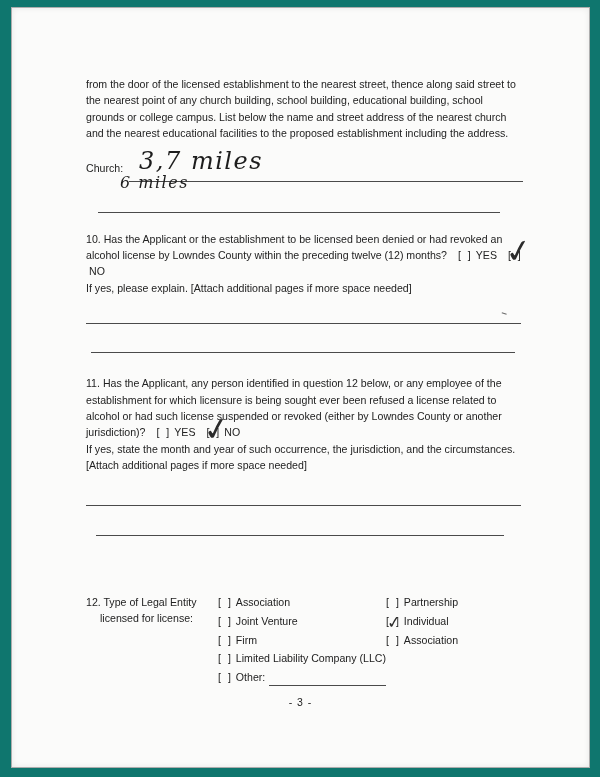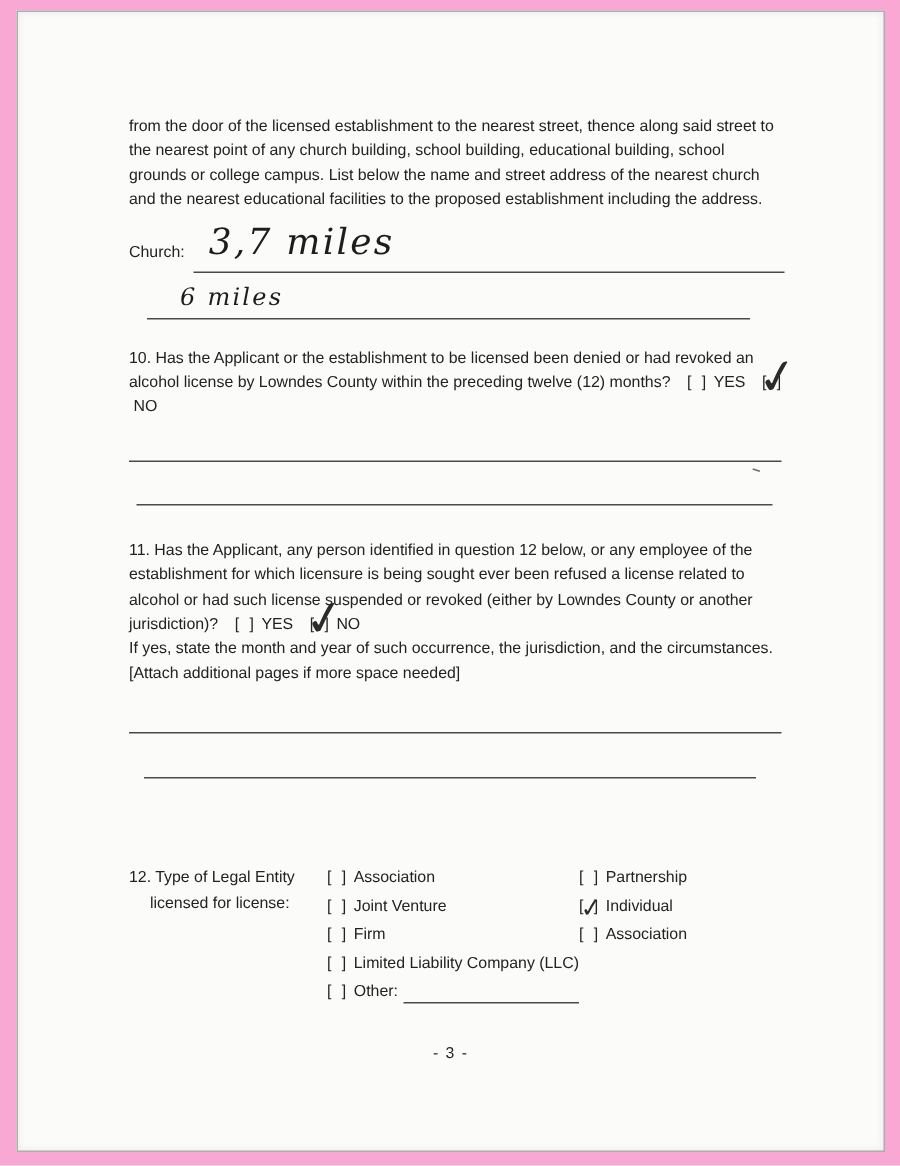--- a/index.html
+++ b/index.html
@@ -3,21 +3,21 @@
 <meta charset="utf-8">
 <style>
   * { margin:0; padding:0; box-sizing:border-box; }
   html,body { width:600px; height:777px; }
   body {
     font-family:"Liberation Sans", sans-serif;
     background:#cfcfcf;
   }
   .scan {
     position:relative; width:600px; height:777px;
-    background:#f9a8d4; overflow:hidden;
+    background:#0f766e; overflow:hidden;
   }
   .page {
     position:absolute; left:11px; top:7px; right:10px; bottom:9px;
     background:#fbfbfa;
     border:1px solid #adadad;
     box-shadow:inset 0 0 6px rgba(0,0,0,.08);
   }
   .content {
     position:absolute; left:74px; top:68px; width:437px;
     font-size:10.6px; line-height:1.55; color:#222;
@@ -30,21 +30,21 @@
     position:relative; height:24px;
   }
   .handwrite {
     font-family:"DejaVu Serif", serif; font-style:italic;
     color:#1d1d1d; letter-spacing:1.5px; white-space:nowrap;
   }
   .church-value { position:absolute; left:10px; bottom:0; font-size:24px; }
   .school-label { margin-top:16px; }
   .school-linewrap { position:relative; margin-top:4px; margin-left:12px; width:402px;
     border-bottom:1.2px solid #4a4a4a; height:26px; }
-  .school-value { position:absolute; left:22px; bottom:1px; font-size:16px; }
+  .school-value { position:absolute; left:22px; bottom:16px; font-size:16px; }
   .qblock { margin-top:18px; }
   .cb { position:relative; display:inline-block; margin-left:8px; letter-spacing:2px; white-space:pre; }
   .cblabel { margin-left:3px; }
   .handcheck {
     position:absolute; line-height:1; pointer-events:none;
     color:#2b2b2b; font-family:"DejaVu Sans", sans-serif;
   }
   .handcheck.big { font-size:32px; left:-3px; bottom:-4px; transform:rotate(-9deg); }
   .handcheck.small { font-size:17px; left:1px; bottom:-2px; transform:rotate(-6deg); }
   .blank-line {
@@ -90,20 +90,21 @@
 
 
       <div class="school-linewrap">
         <span class="handwrite school-value">6 miles</span>
       </div>
 
       <div class="qblock">
         <span>10.  Has the Applicant or the establishment to be licensed been denied or had revoked an alcohol license by Lowndes County within the preceding twelve (12) months?</span>
         <span class="cb">[ ]</span><span class="cblabel">YES</span>
         <span class="cb"><span>[ ]</span><span class="handcheck big">✓</span></span><span class="cblabel">NO</span>
+        <div>If yes, please explain.  [Attach additional pages if more space needed]</div>
       </div>
 
       <div class="blank-line bl-1"></div>
       <div class="blank-line bl-2"></div>
 
       <div class="qblock" style="margin-top:22px;">
         <span>11.  Has the Applicant, any person identified in question 12 below, or any employee of the establishment for which licensure is being sought ever been refused a license related to alcohol or had such license suspended or revoked (either by Lowndes County or another jurisdiction)?</span>
         <span class="cb">[ ]</span><span class="cblabel">YES</span>
         <span class="cb"><span>[ ]</span><span class="handcheck big">✓</span></span><span class="cblabel">NO</span>
         <div>If yes, state the month and year of such occurrence, the jurisdiction, and the circumstances.  [Attach additional pages if more space needed]</div>

